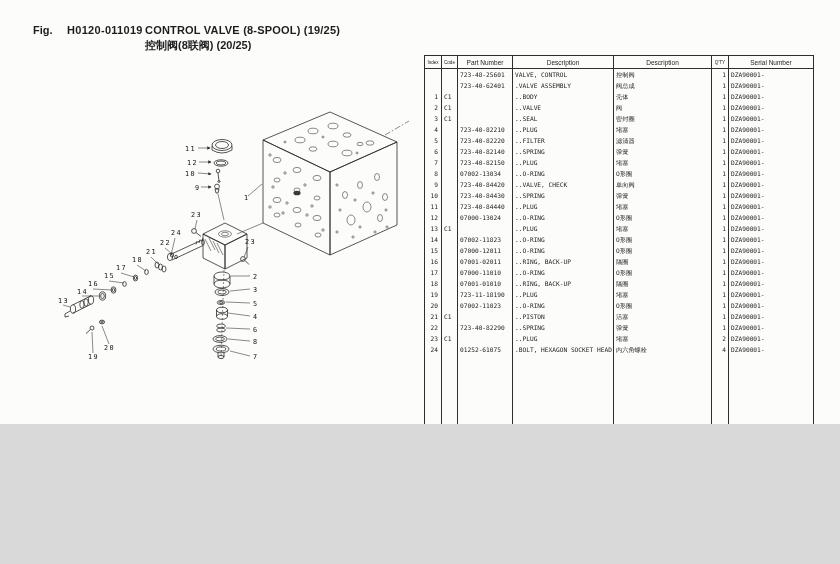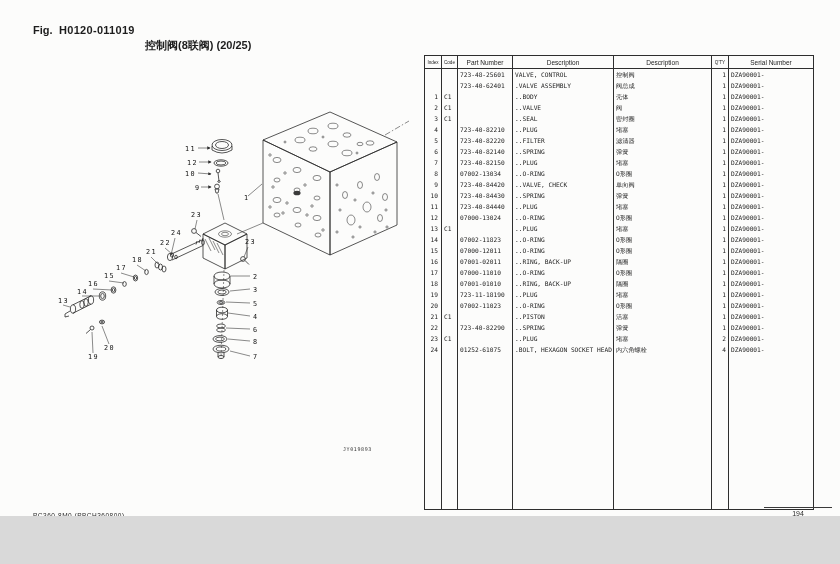--- a/index.html
+++ b/index.html
@@ -1,24 +1,24 @@
 <!DOCTYPE html>
 <html><head>
 <meta charset="utf-8">
 <style>
   html,body{margin:0;padding:0;background:#d9d9d9;}
   .page{
-    position:relative;width:840px;height:516px;margin:0 auto;
+    position:relative;width:840px;height:424px;margin:0 auto;
     background:#fcfcfb;overflow:hidden;color:#1d1d1d;
     font-family:"Liberation Sans",sans-serif;
   }
   .abs{position:absolute;white-space:nowrap;}
   
   .fig-label{left:33px;top:24px;font-size:11px;font-weight:700;}
-  .fig-number{left:59px;top:24px;font-size:11px;font-weight:700;letter-spacing:.3px;}
+  .fig-number{left:67px;top:24px;font-size:11px;font-weight:700;letter-spacing:.3px;}
   .title-en{left:145px;top:24px;font-size:11px;font-weight:700;letter-spacing:.2px;}
   .title-zh{left:145px;top:38px;font-size:11px;font-weight:700;}
   
   table.parts{
     position:absolute;left:424px;top:55px;width:389px;
     border-collapse:collapse;table-layout:fixed;
     border:1px solid #2e2e2e;
   }
   table.parts th{
     height:12px;padding:0;font-weight:400;font-size:6.5px;
@@ -57,20 +57,21 @@
     text-align:center;font-size:7px;padding-top:2px;color:#2a2a2a;
   }
 </style>
 </head>
 <body>
 
 <div class="page">
 
   <span class="abs fig-label">Fig.</span>
   <span class="abs fig-number">H0120-011019</span>
+  <span class="abs title-en">CONTROL VALVE  (8-SPOOL) (19/25)</span>
   <span class="abs title-zh">控制阀(8联阀) (20/25)</span>
 
   <svg class="abs diagram" width="420" height="395" viewBox="0 0 420 395">
     <defs>
       <marker id="arr" markerWidth="6" markerHeight="6" refX="5" refY="3" orient="auto">
         <path d="M0,0 L6,3 L0,6 Z" fill="#2b2b2b"></path>
       </marker>
     </defs>
 
     <g>

